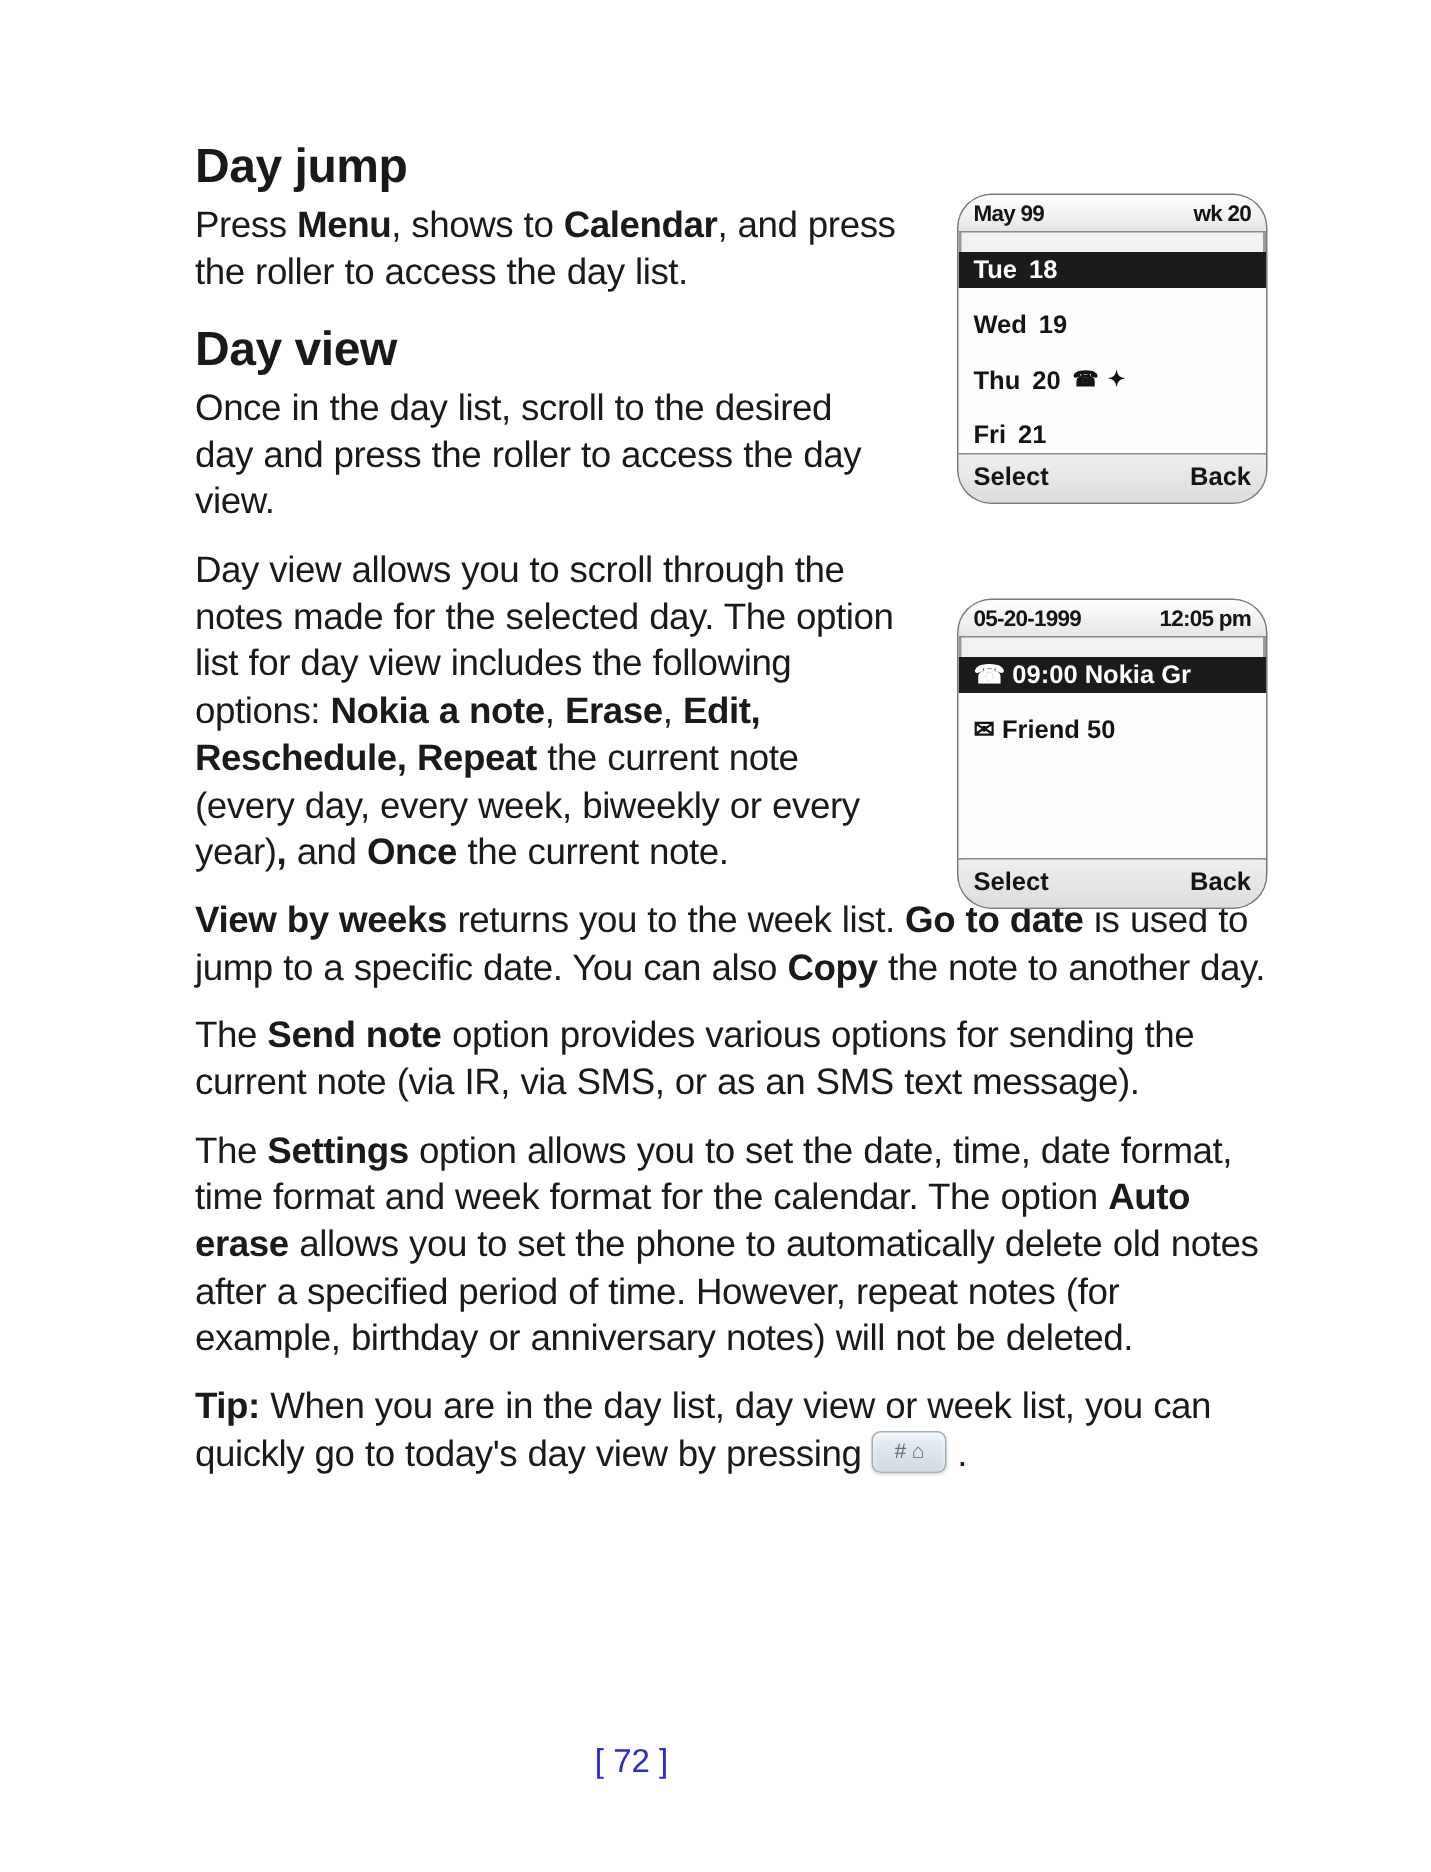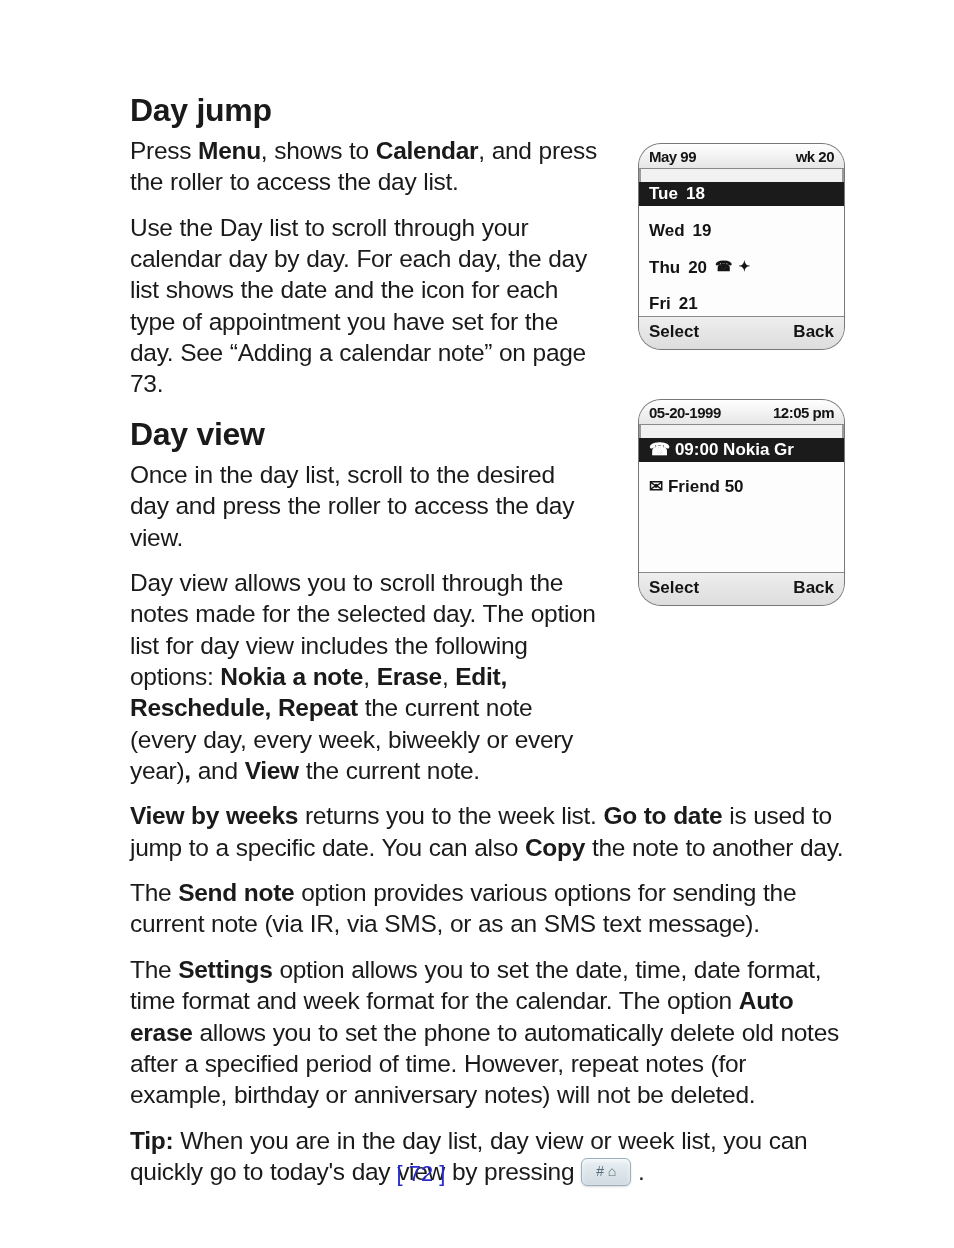--- a/index.html
+++ b/index.html
@@ -119,21 +119,21 @@
     color: #5a6b75;
     text-align: center;
     line-height: 24px;
   }
 </style>
 </head>
 <body>
 
 <div class="page">
 
-  <div class="phone" style="top:144px">
+  <div class="phone" style="top:130px">
     <div class="topcurve">
       <span>May 99</span>
       <span>wk 20</span>
     </div>
     <div class="body">
       <div class="row sel">
         <span>Tue</span>
         <span>18</span>
       </div>
       <div class="row">
@@ -179,28 +179,27 @@
       <span>Back</span>
     </div>
   </div>
 
   <h2 class="section">Day jump</h2>
 
   <p class="narrow">
     <span>Press </span><b>Menu</b><span>, shows to </span><b>Calendar</b><span>, and press the roller to access the day list.</span>
   </p>
 
-  <p class="narrow">Use the Day list to scroll through your calendar day by day. For each day, the day list shows the date and the icon for each type of appointment you have set for the day. See “Adding a calendar note” on page 73.</p>
 
   <h2 class="section">Day view</h2>
 
   <p class="narrow">Once in the day list, scroll to the desired day and press the roller to access the day view.</p>
 
   <p class="narrow">
-    <span>Day view allows you to scroll through the notes made for the selected day. The option list for day view includes the following options: </span><b>Nokia a note</b><span>, </span><b>Erase</b><span>, </span><b>Edit, Reschedule, Repeat</b><span> the current note (every day, every week, biweekly or every year)</span><b>,</b><span> and </span><b>View</b><span> the current note.</span>
+    <span>Day view allows you to scroll through the notes made for the selected day. The option list for day view includes the following options: </span><b>Nokia a note</b><span>, </span><b>Erase</b><span>, </span><b>Edit, Reschedule, Repeat</b><span> the current note (every day, every week, biweekly or every year)</span><b>,</b><span> and </span><b>Once</b><span> the current note.</span>
   </p>
 
   <p>
     <b>View by weeks</b><span> returns you to the week list. </span><b>Go to date</b><span> is used to jump to a specific date. You can also </span><b>Copy</b><span> the note to another day.</span>
   </p>
 
   <p>
     <span>The </span><b>Send note</b><span> option provides various options for sending the current note (via IR, via SMS, or as an SMS text message).</span>
   </p>
 

